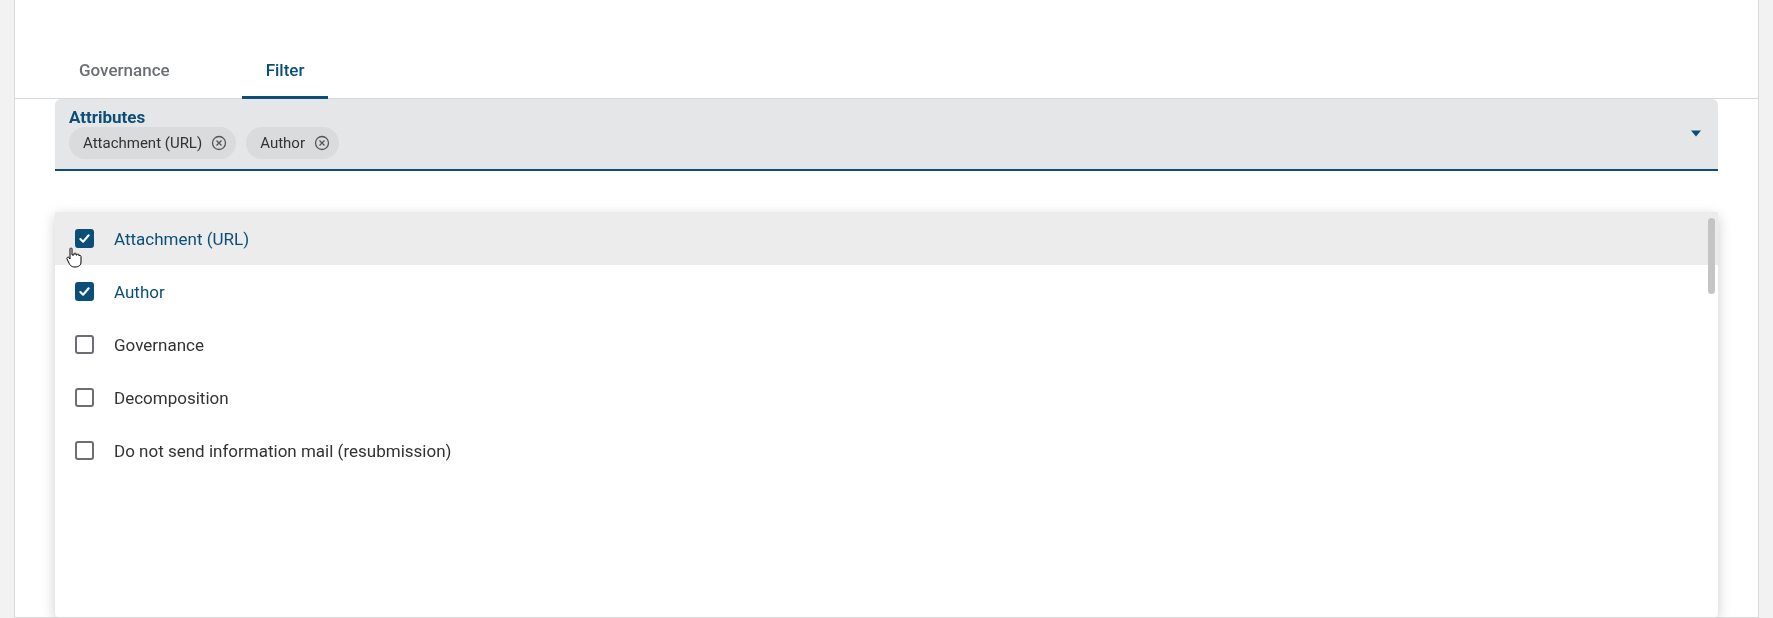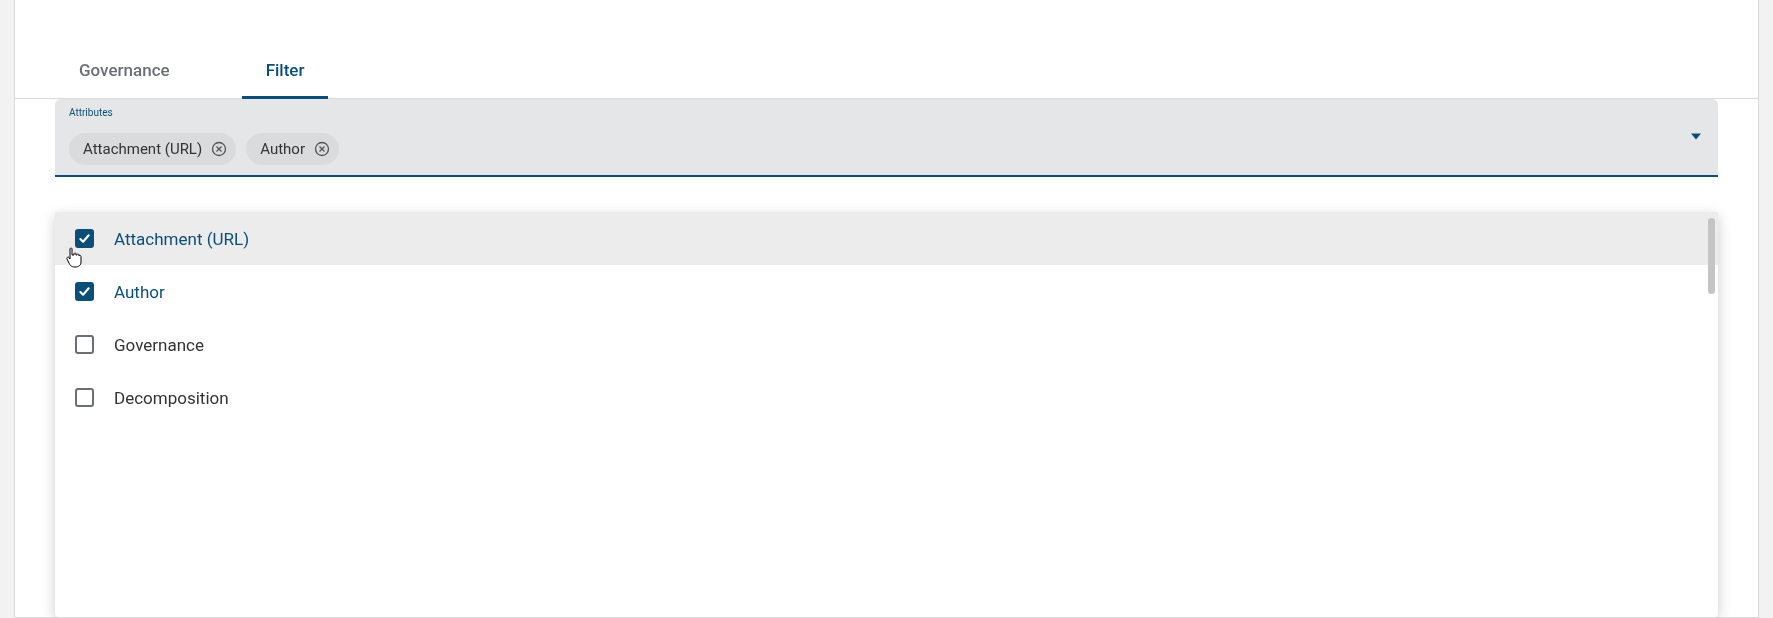--- a/index.html
+++ b/index.html
@@ -77,24 +77,24 @@
     background:var(--panel-bg);
     border-bottom:2px solid var(--brand);
     border-radius:6px 6px 0 0;
     padding:8px 14px 10px 14px;
     display:flex;
     align-items:flex-end;
     position:relative;
   }
   .attr-field .inner{ flex:1; }
   .attr-label{
-    font-size:10px;
+    font-size:17px;
     color:var(--brand);
-    font-weight:400;
-    margin-bottom:15px;
+    font-weight:700;
+    margin-bottom:0;
   }
   .chips{
     display:flex;
     gap:10px;
     flex-wrap:wrap;
   }
   .chip{
     background:#dadbdc;
     border-radius:16px;
     height:32px;
@@ -244,20 +244,24 @@
           <span>Author</span>
         </div>
         <div class="option">
           <span class="checkbox"></span>
           <span>Governance</span>
         </div>
         <div class="option">
           <span class="checkbox"></span>
           <span>Decomposition</span>
         </div>
+        <div class="option">
+          <span class="checkbox"></span>
+          <span>Do not send information mail (resubmission)</span>
+        </div>
       </div>
   </div>
 
 </div>
 
 <svg class="cursor" width="20" height="22" viewBox="0 0 20 22">
   <path d="M6 2 C6 2 6 1 7 1 C8 1 8 2 8 2 L8 8 L10 8 L10 7 C10 7 10 6 11 6 C12 6 12 7 12 7 L12 8 L13 8 C13 8 13 7 14 7 C15 7 15 8 15 8 L15 9 C15 9 15 8.5 16 8.5 C17 8.5 17 9.5 17 9.5 L17 15 C17 18 15 20 11 20 C7 20 6 18 5 16 L3 12 C3 12 2.5 11 3.5 10.3 C4.3 9.8 5 10.5 5 10.5 L6 12 Z" fill="#fff" stroke="#000" stroke-width="1"></path>
 </svg>
 
 </body></html>

